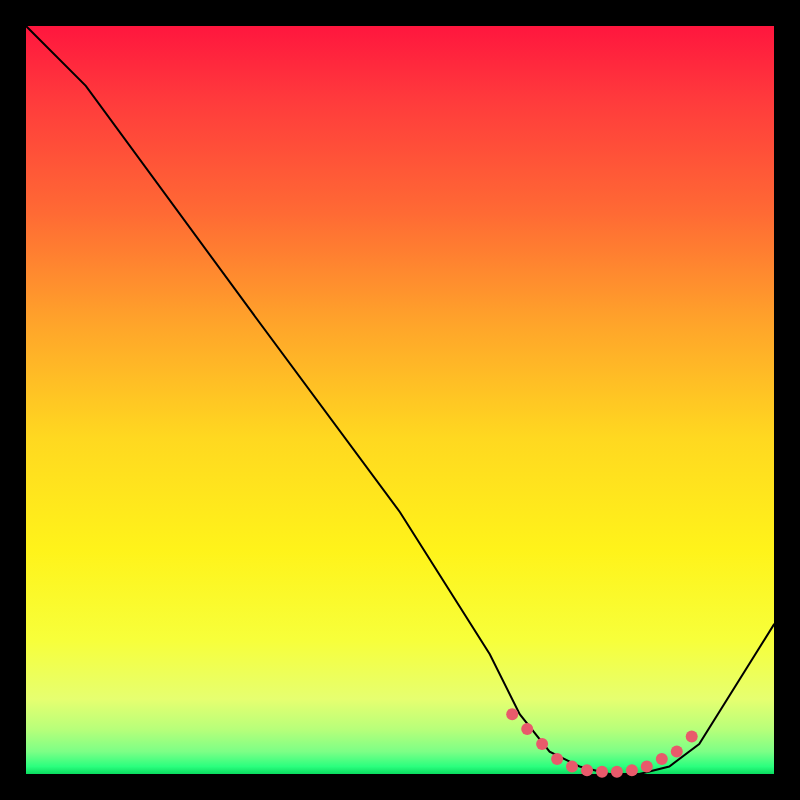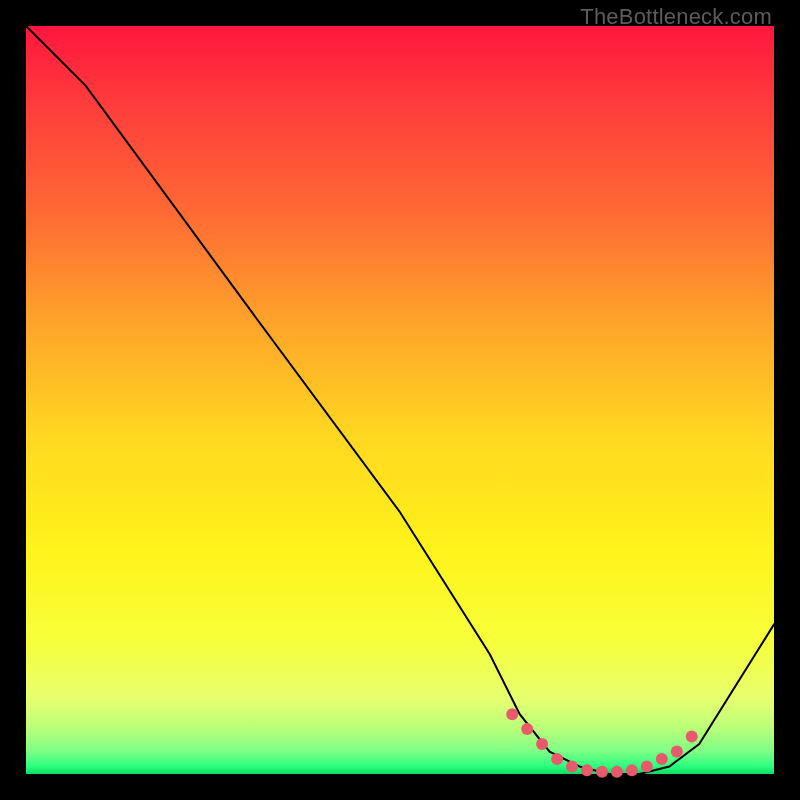--- a/index.html
+++ b/index.html
@@ -86,14 +86,13 @@
           <circle cx="576.0" cy="745.8" r="6" class="dot"></circle>
           <circle cx="590.9" cy="745.8" r="6" class="dot"></circle>
           <circle cx="605.9" cy="744.3" r="6" class="dot"></circle>
           <circle cx="620.8" cy="740.5" r="6" class="dot"></circle>
           <circle cx="635.8" cy="733.0" r="6" class="dot"></circle>
           <circle cx="650.8" cy="725.6" r="6" class="dot"></circle>
           <circle cx="665.7" cy="710.6" r="6" class="dot"></circle>
         </g>
     </svg>
   </div>
-  <div class="watermark">TheBottleneck.com</div>
 </div>
 
 </body></html>

